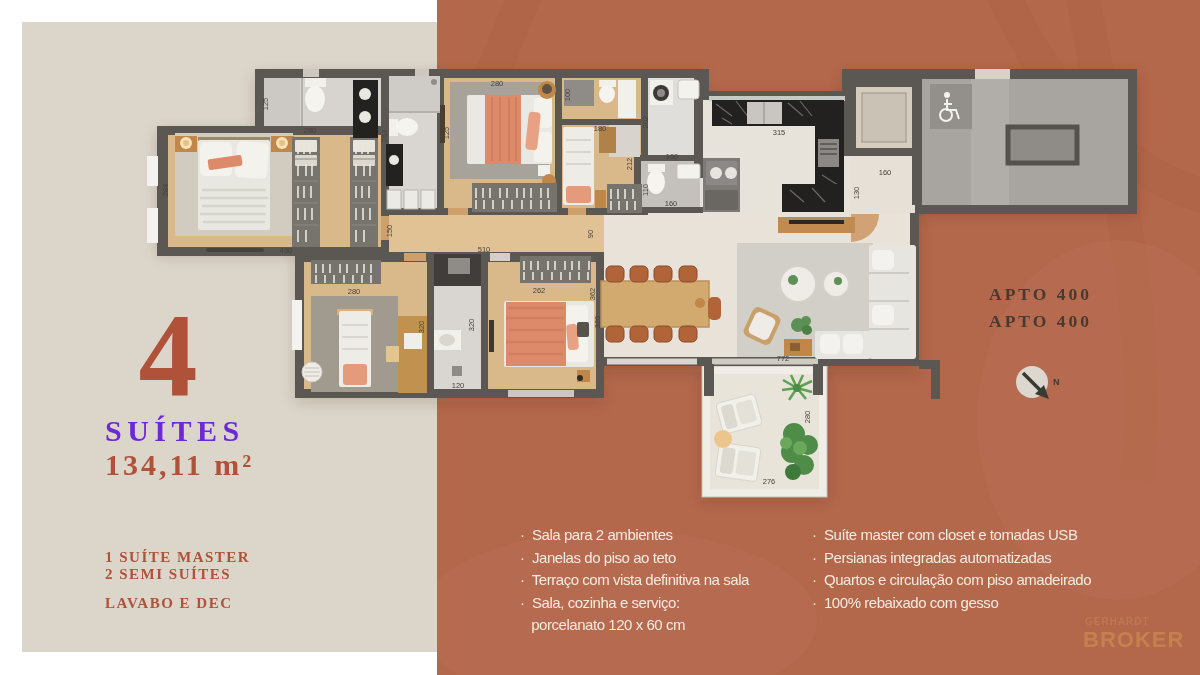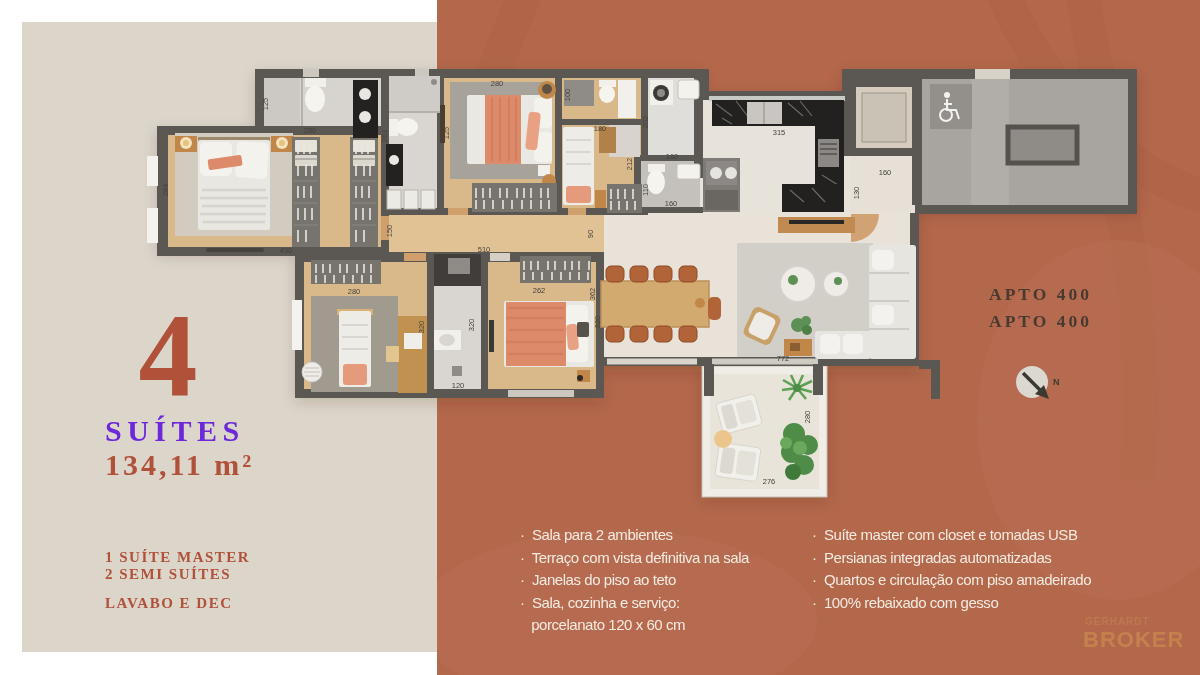--- a/index.html
+++ b/index.html
@@ -38,22 +38,22 @@
 
   <div class="abs serif" style="left:105px;top:566px;font-size:15px;font-weight:bold;color:#b05139;letter-spacing:1.5px;">2 SEMI SUÍTES</div>
 
   <div class="abs serif" style="left:105px;top:595px;font-size:15px;font-weight:bold;color:#b05139;letter-spacing:1.5px;">LAVABO E DEC</div>
 
   <div class="abs serif" style="left:989px;top:284px;font-size:17.5px;font-weight:bold;color:#473a30;letter-spacing:3px;">APTO 400</div>
   <div class="abs serif" style="left:989px;top:311px;font-size:17.5px;font-weight:bold;color:#473a30;letter-spacing:3px;">APTO 400</div>
 
   <div class="abs" style="left:512px;top:524px;font-size:15px;color:#f2ebe1;line-height:22.5px;letter-spacing:-0.45px;margin-left:8px;">
     <div>·&nbsp; Sala para 2 ambientes</div>
+    <div>·&nbsp; Janelas do piso ao teto</div>
     <div>·&nbsp; Terraço com vista definitiva na sala</div>
-    <div>·&nbsp; Janelas do piso ao teto</div>
     <div>·&nbsp; Sala, cozinha e serviço:</div>
     <div>&nbsp;&nbsp;&nbsp;porcelanato 120 x 60 cm</div>
   </div>
 
   <div class="abs" style="left:812px;top:524px;font-size:15px;color:#f2ebe1;line-height:22.5px;letter-spacing:-0.45px;">
     <div>·&nbsp; Suíte master com closet e tomadas USB</div>
     <div>·&nbsp; Persianas integradas automatizadas</div>
     <div>·&nbsp; Quartos e circulação com piso amadeirado</div>
     <div>·&nbsp; 100% rebaixado com gesso</div>
   </div>

